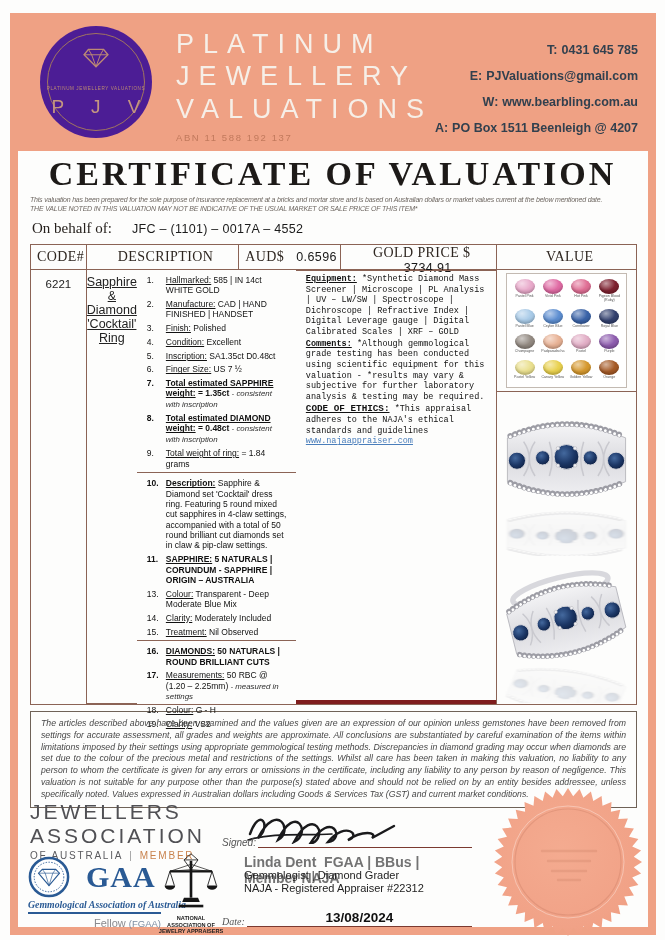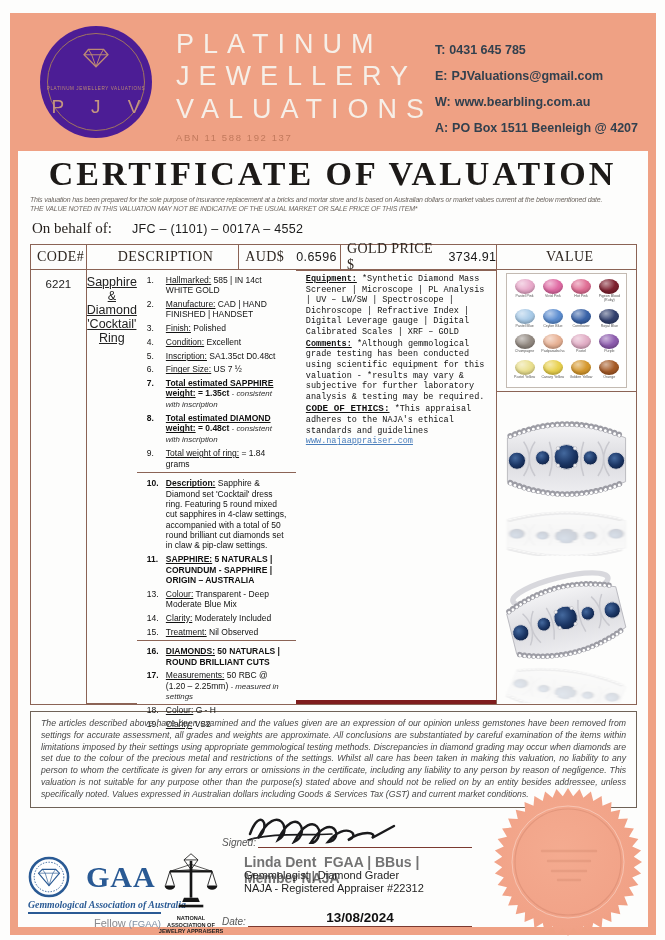--- a/index.html
+++ b/index.html
@@ -13,21 +13,21 @@
   
   .hdr { position:absolute; left:10px; top:13px; width:646px; height:138px; background:#efa184; z-index:2; }
   .logo { position:absolute; left:30px; top:13px; width:112px; height:112px; border-radius:50%; background:#4c1d95; }
   .logo-ring { position:absolute; inset:7px; border:1.5px solid #a1755f; border-radius:50%; }
   .logo-diamond { position:absolute; left:43px; top:22px; width:26px; height:20px; }
   .logo-arc { position:absolute; top:60px; left:0; right:0; text-align:center; font-size:4.6px; letter-spacing:.6px; color:#b98a73; }
   .logo-initials { position:absolute; top:70px; left:0; right:0; text-align:center; font-size:19px; letter-spacing:11px; padding-left:11px; color:#c49680; }
   .brand { position:absolute; left:166px; top:15px; }
   .brand-line { font-size:27px; letter-spacing:9px; color:#f6efe8; line-height:1.2; font-weight:400; }
   .abn { margin-top:7px; font-size:9.5px; letter-spacing:1.6px; color:#c1795c; }
-  .contacts { position:absolute; right:18px; top:30px; text-align:left; }
+  .contacts { position:absolute; right:18px; top:30px; text-align:right; }
   .contact { font-size:12.5px; font-weight:bold; color:#32404e; margin-bottom:12px; }
   .contact .c-label { margin-right:4px; }
 
   
   .content { position:absolute; left:0; top:151px; width:665px; z-index:2; }
   .title { font-family:"Liberation Serif", serif; font-weight:bold; font-size:34px; letter-spacing:3px;
            color:#1d1a18; text-align:center; margin:4px 0 2px; }
   .topdisc { font-size:7px; letter-spacing:-0.2px; font-style:italic; color:#6e6761; line-height:1.35;
              white-space:pre-line; margin:0 14px 5px 30px; }
   .behalf { margin:0 0 7px 32px; }
@@ -36,21 +36,21 @@
 
   
   .valtable { margin-left:30px; width:607px; }
   .thead { display:flex; height:26px; border:1.6px solid #8b6355; }
   .th { display:flex; align-items:center; padding-left:6px; border-right:1.2px solid #8b6355;
         font-family:"Liberation Serif", serif; font-size:14px; color:#2e2620; letter-spacing:.4px; }
   .th:last-child { border-right:none; }
   .th-code  { width:56px; }
   .th-desc  { width:153px; justify-content:center; }
   .th-aud   { width:102px; }
-  .th-gold  { width:157px; }
+  .th-gold  { width:157px;flex-direction:column; }
   .th-value { width:139px; justify-content:center; }
   .th-val { font-family:"Liberation Sans", sans-serif; font-size:12.5px; margin-left:12px; color:#181818; }
   .tbody { display:flex; height:435px; border:1.6px solid #8b6355; border-top:none; }
   .col-code { width:56px; border-right:1.2px solid #8b6355; text-align:center; padding-top:8px; font-size:11.5px; color:#222; }
   .col-desc { width:412px; border-right:1.2px solid #8b6355; display:flex; }
   .col-value { width:139px; position:relative; overflow:hidden; }
 
   .item-title { text-align:center; font-size:12.5px; color:#222; text-decoration:underline;
                 padding:5px 0 4px; border-bottom:1px solid #8b6355; }
   .specs { padding:5px 8px 2px 10px; }
@@ -105,21 +105,21 @@
   .signblock { position:absolute; left:222px; top:798px; width:250px; height:100px; z-index:2; }
   .signature { position:absolute; left:22px; top:0; width:170px; height:46px; }
   .sign-row { position:absolute; top:38px; left:0; width:250px; display:flex; align-items:flex-end; }
   .sign-label { font-style:italic; font-size:10px; color:#555; margin-right:2px; }
   .sign-line { flex:1; border-bottom:1.6px solid #7b3a30; height:12px; }
   .sig-name { position:absolute; top:56px; left:22px; font-weight:bold; font-size:14px; color:#737373; white-space:pre-wrap; }
   .sig-role { position:absolute; top:71px; left:22px; font-size:11px; color:#222; }
   .sig-reg  { position:absolute; top:84px; left:22px; font-size:11px; color:#222; }
 
   .dateblock { position:absolute; left:222px; top:908px; width:250px; display:flex; align-items:flex-end; z-index:2; }
-  .date-label { font-style:italic; font-size:10px; color:#555; margin-right:2px; }
+  .date-label { font-style:italic; font-size:10px; color:#555; margin-right:2px;font-family:Liberation Serif, serif; }
   .date-line { flex:1; border-bottom:1.6px solid #7b3a30; text-align:center; }
   .date-value { font-weight:bold; font-size:13.5px; color:#101010; }
 
   .seal { position:absolute; left:492px; top:787px; width:152px; height:150px; z-index:3; }
 </style>
 </head>
 <body>
 
 <div class="page">
   <div class="frame"></div>
@@ -369,20 +369,25 @@
               <use href="#ringart" transform="rotate(-14 70 70)"></use>
             </g>
           </svg>
         </div>
       </div>
     </div>
 
     <div class="botdisc">The articles described above have been examined and the values given are an expression of our opinion unless gemstones have been removed from settings for accurate assessment, all grades and weights are approximate. All conclusions are substantiated by careful examination of the items within limitations imposed by their settings using appropriate gemmological testing methods. Discrepancies in diamond grading may occur when diamonds are set due to the colour of the precious metal and restrictions of the settings. Whilst all care has been taken in making this valuation, no liability to any person to whom the certificate is given for any errors or omissions in the certificate, including any liability to any person by reason of negligence. This valuation is not suitable for any purpose other than the purpose(s) stated above and should not be relied on by an entity besides addressee, unless specifically noted. Values expressed in  Australian dollars including Goods &amp; Services Tax (GST) and current market conditions.</div>
   </main>
 
+  <div class="jaa">
+    <div class="jaa-big">JEWELLERS</div>
+    <div class="jaa-big">ASSOCIATION</div>
+    <div class="jaa-small"><span>OF AUSTRALIA</span><span class="jaa-sep">|</span><span class="jaa-member">MEMBER</span></div>
+  </div>
 
   <div class="gaa">
     <div class="gaa-top">
       <svg width="42" height="42" viewBox="0 0 44 44">
         <circle cx="22" cy="22" r="20" fill="#fff" stroke="#2a5a94" stroke-width="2.6"></circle>
         <circle cx="22" cy="22" r="15.5" fill="none" stroke="#2a5a94" stroke-width="1" stroke-dasharray="1.5 1.5"></circle>
         <path d="M15,16 L29,16 L33,20 L22,33 L11,20 Z" fill="#fff" stroke="#2a5a94" stroke-width="1.1" transform="translate(0,-2)"></path>
         <path d="M11,18 H33 M15,14 L18,18 L22,31 L26,18 L29,14" fill="none" stroke="#2a5a94" stroke-width="0.7"></path>
       </svg>
       <div class="gaa-acronym">GAA</div>

